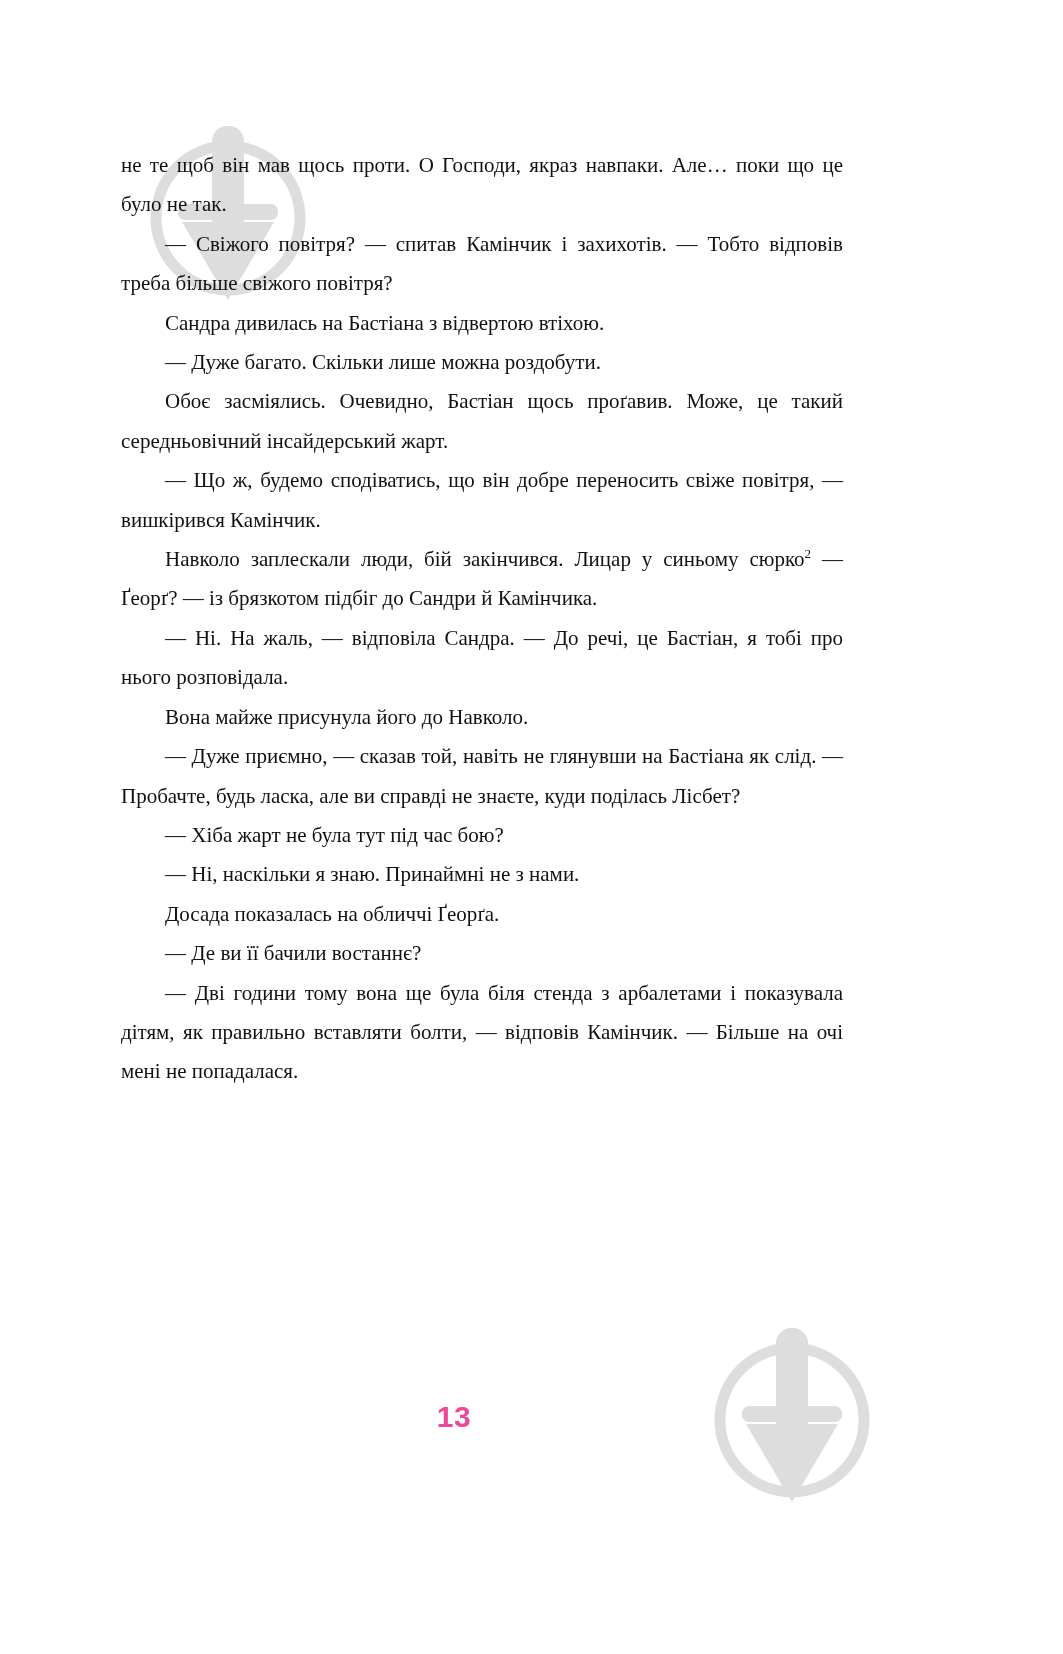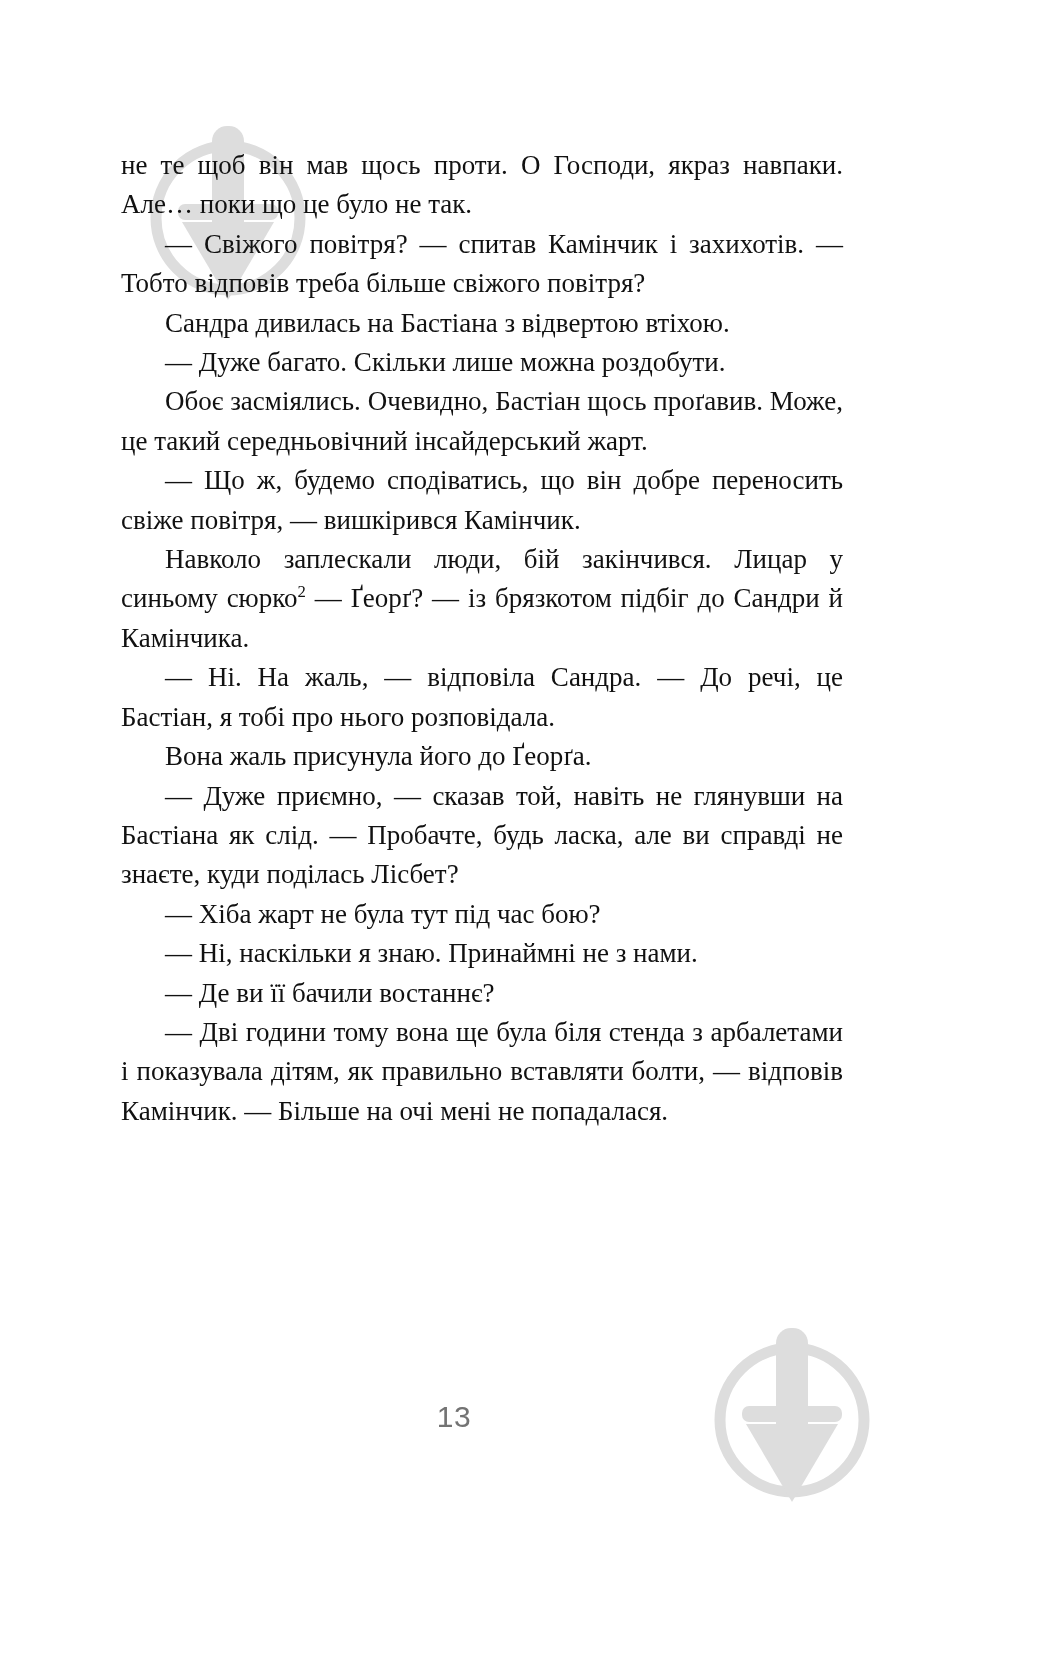--- a/index.html
+++ b/index.html
@@ -27,21 +27,21 @@
   #watermark-top    { left: 148px; top: 118px;  }
   #watermark-bottom { left: 712px; top: 1320px; }
 
   
   #text-body {
     position: absolute;
     left: 121px;
     top: 146px;
     width: 722px;
     z-index: 2;
-    font-size: 27px;
+    font-size: 21px;
     line-height: 39.4px;
     color: #111111;
     text-align: justify;
     text-justify: inter-word;
     letter-spacing: 0px;
     font-weight: 400;
   }
   #text-body p {
     margin: 0;
     padding: 0;
@@ -64,22 +64,22 @@
 
   
   #page-number {
     position: absolute;
     left: 0;
     top: 1400px;
     width: 908px;
     text-align: center;
     font-family: "Liberation Sans", "DejaVu Sans", sans-serif;
     font-size: 30px;
-    font-weight: 400;
-    color: #737373;
+    font-weight: 700;
+    color: #ec4899;
     letter-spacing: 0.5px;
     z-index: 2;
   }
 </style>
 </head>
 <body>
 
 <div id="page">
 
   <div class="watermark" id="watermark-top">
@@ -114,29 +114,30 @@
 
     <p class="indent">— Що ж, будемо сподіватись, що він добре переносить свіже повітря, — вишкірився Камінчик.</p>
 
     <p class="indent">
       <span>Навколо заплескали люди, бій закінчився. Лицар у синьому сюрко</span><sup class="footnote-ref">2</sup><span> — Ґеорґ? — із брязкотом підбіг до Сандри й Камінчика.</span>
     </p>
 
 
     <p class="indent">— Ні. На жаль, — відповіла Сандра. — До речі, це Бастіан, я тобі про нього розповідала.</p>
 
-    <p class="indent">Вона жаль присунула його до Ґеорґа.</p>
+    <p class="indent">Вона майже присунула його до Навколо.</p>
 
     <p class="indent">— Дуже приємно, — сказав той, навіть не глянувши на Бастіана як слід. — Пробачте, будь ласка, але ви справді не знаєте, куди поділась Лісбет?</p>
 
 
     <p class="indent">— Хіба жарт не була тут під час бою?</p>
 
     <p class="indent">— Ні, наскільки я знаю. Принаймні не з нами.</p>
 
+    <p class="indent">Досада показалась на обличчі Ґеорґа.</p>
 
     <p class="indent">— Де ви її бачили востаннє?</p>
 
     <p class="indent">— Дві години тому вона ще була біля стенда з арбалетами і показувала дітям, як правильно вставляти болти, — відповів Камінчик. — Більше на очі мені не попадалася.</p>
 
   </div>
 
   <div id="page-number">13</div>
 
 </div>

